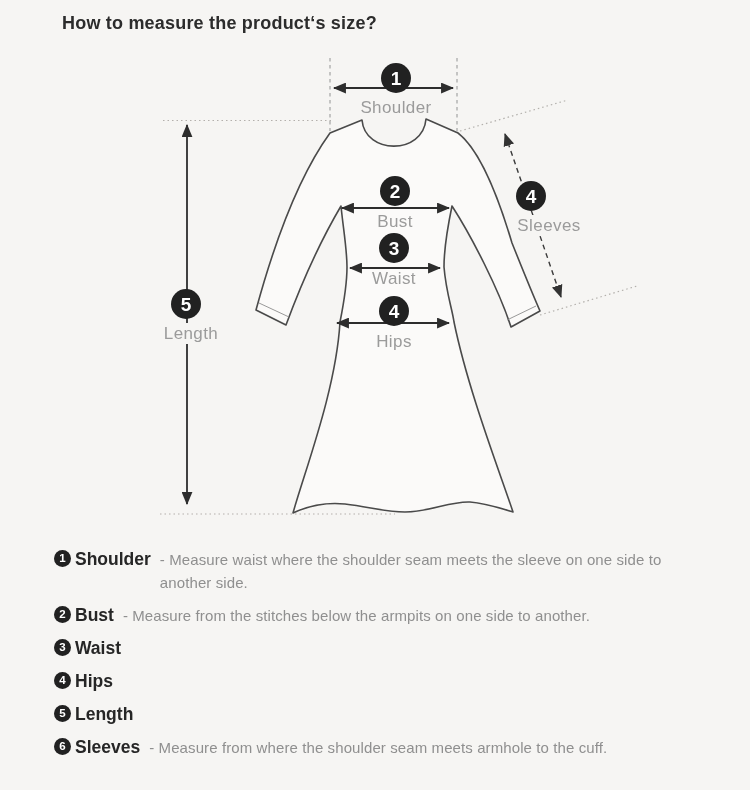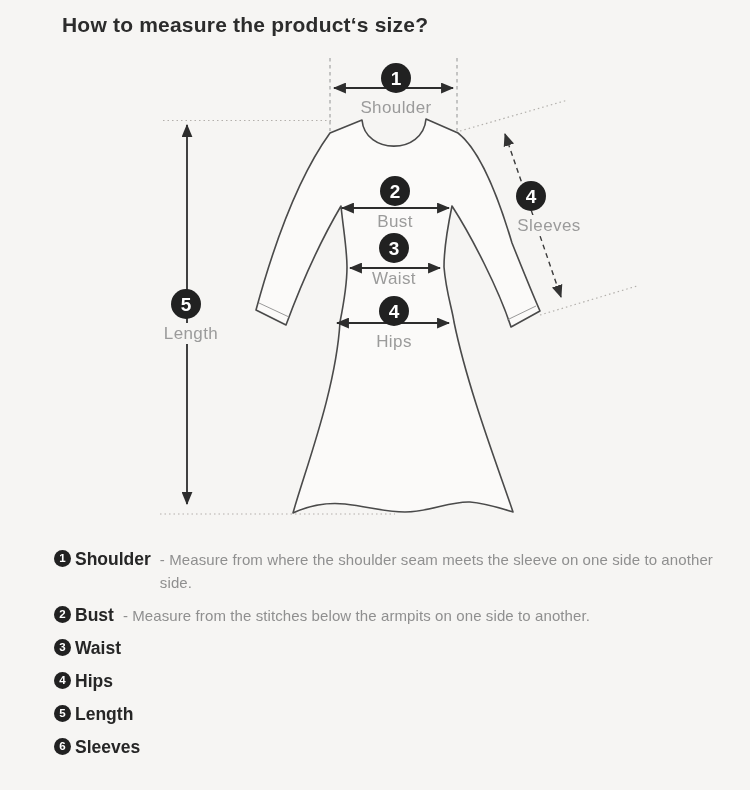--- a/index.html
+++ b/index.html
@@ -4,21 +4,21 @@
 <style>
   html,body{margin:0;padding:0;}
   body{
     width:750px;height:790px;position:relative;overflow:hidden;
     background:#f6f5f3;
     font-family:"Liberation Sans", sans-serif;
     -webkit-font-smoothing:antialiased;
   }
   .page-title{
     position:absolute;left:62px;top:13px;margin:0;
-    font-size:21px;font-weight:bold;letter-spacing:.2px;color:#2c2c2c;
+    font-size:18px;font-weight:bold;letter-spacing:.2px;color:#2c2c2c;
   }
   svg.diagram{position:absolute;left:0;top:0;}
   svg text{font-family:"Liberation Sans", sans-serif;}
   .meas-label{fill:#9b9b9b;font-size:17px;letter-spacing:.4px;text-anchor:middle;}
   .badge-num{fill:#ffffff;font-size:19px;font-weight:bold;text-anchor:middle;}
   .legend{position:absolute;left:54px;top:548px;width:660px;}
   .legend-row{display:flex;align-items:flex-start;margin-bottom:10px;}
   .leg-badge{
     flex:0 0 auto;width:17px;height:17px;border-radius:50%;
     background:#212121;color:#ffffff;
@@ -109,21 +109,21 @@
   <text class="meas-label" x="394" y="284">Waist</text>
   <text class="meas-label" x="394" y="347">Hips</text>
   <text class="meas-label" x="191" y="339">Length</text>
   <text class="meas-label" x="549" y="231">Sleeves</text>
 </svg>
 
 <div class="legend">
   <div class="legend-row">
     <span class="leg-badge">1</span>
     <span class="leg-term">Shoulder</span>
-    <span class="leg-desc">- Measure from where the shoulder seam meets the sleeve on one side to another side.</span>
+    <span class="leg-desc">- Measure waist where the shoulder seam meets the sleeve on one side to another side.</span>
   </div>
   <div class="legend-row">
     <span class="leg-badge">2</span>
     <span class="leg-term">Bust</span>
     <span class="leg-desc">- Measure from the stitches below the armpits on one side to another.</span>
   </div>
   <div class="legend-row">
     <span class="leg-badge">3</span>
     <span class="leg-term">Waist</span>
   </div>
@@ -131,14 +131,15 @@
     <span class="leg-badge">4</span>
     <span class="leg-term">Hips</span>
   </div>
   <div class="legend-row">
     <span class="leg-badge">5</span>
     <span class="leg-term">Length</span>
   </div>
   <div class="legend-row">
     <span class="leg-badge">6</span>
     <span class="leg-term">Sleeves</span>
+    <span class="leg-desc">- Measure from where the shoulder seam meets armhole to the cuff.</span>
   </div>
 </div>
 
 </body></html>

